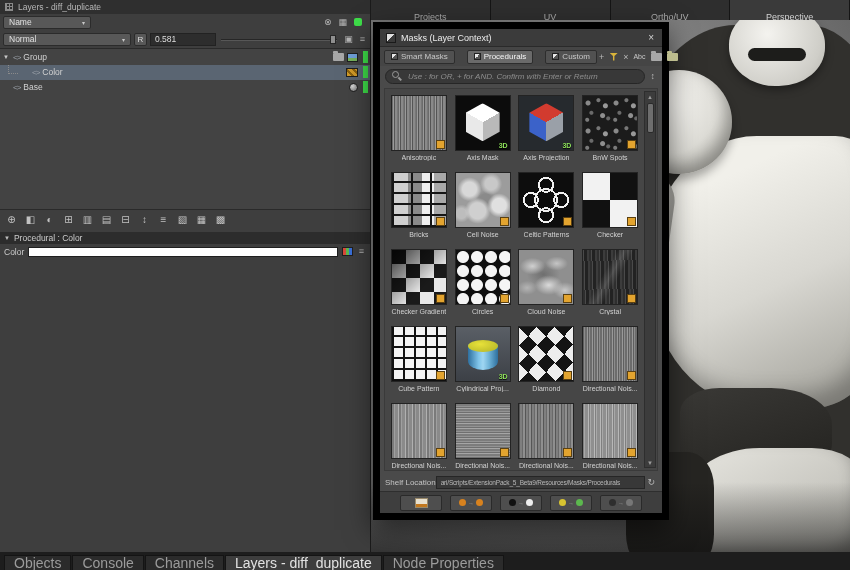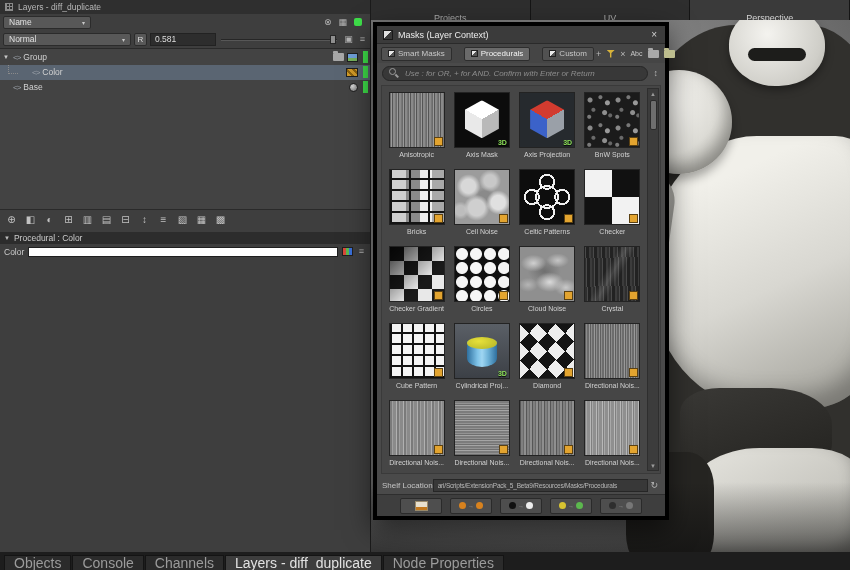--- a/index.html
+++ b/index.html
@@ -57,21 +57,21 @@
               font-size:8.5px;color:#cccccc;margin-top:2px;}
   .scaret{font-size:6px;color:#bcbcbc;}
   .lp-color-row{height:16px;display:flex;align-items:center;gap:4px;padding:2px 4px;font-size:8.5px;}
   .color-bar{flex:1;height:10px;border:1px solid #1f1f1f;}
   .mini-colorpick{width:11px;height:9px;border:1px solid #1f1f1f;
                   background:linear-gradient(90deg,#d84a3a 0 33%,#5cb84e 33% 66%,#3a6fd8 66%);}
   .lp-fill{height:293px;background:#3e3e3e;}
 
   
   .viewport{position:absolute;left:371px;top:0;right:0;bottom:18px;background:#2a2a2a;}
-  .vp-tabs{height:36px;display:flex;background:#fef9c3;border-bottom:1px solid #22c55e;}
+  .vp-tabs{height:36px;display:flex;background:#fef9c3;border-bottom:3px solid #22c55e;}
   .vp-tab{flex:1;display:flex;align-items:center;justify-content:center;font-size:9px;color:#a9a9a9;
           background:#2e2e2e;border-right:1px solid #151515;}
   .vp-tab.active{background:#3a3a3a;color:#d2d2d2;}
   .canvas{position:absolute;left:0;top:20px;right:0;bottom:0;overflow:hidden;
           background:radial-gradient(ellipse at 42% 42%,#989898 0%,#8b8b8b 35%,#757575 70%,#5d5d5d 100%);}
   .robot{position:absolute;right:0;top:0;width:310px;height:100%;}
   .r-sil{position:absolute;right:-45px;top:5px;width:290px;height:525px;background:#31302d;border-radius:45% 30% 30% 45%;}
   .r-head{position:absolute;right:25px;top:-14px;width:96px;height:80px;border-radius:48%;
           background:radial-gradient(circle at 40% 35%,#f4f3ef,#cfcec8 70%,#b0afa9);box-shadow:0 4px 8px rgba(0,0,0,.35);}
   .r-visor{position:absolute;right:44px;top:28px;width:58px;height:13px;background:#1d1d1b;border-radius:7px;}
@@ -87,21 +87,21 @@
           background:radial-gradient(circle at 35% 30%,#4a4944,#22211e);}
   .r-waist{position:absolute;right:18px;top:368px;width:152px;height:92px;border-radius:26% 40% 40% 30%;
           background:linear-gradient(160deg,#3a3936,#22211e);}
   .r-hip{position:absolute;right:-14px;top:428px;width:174px;height:112px;border-radius:40% 30% 20% 20%;
           background:linear-gradient(150deg,#e6e5df,#b3b2ab);box-shadow:inset -8px -10px 16px rgba(0,0,0,.3);}
   .r-thigh{position:absolute;right:136px;top:432px;width:88px;height:118px;border-radius:30%;background:#262522;}
   .floor{position:absolute;left:0;right:0;bottom:0;height:70px;background:linear-gradient(transparent,rgba(12,12,12,.55));}
 
   
   .dialog{position:absolute;left:373px;top:22px;width:296px;height:498px;background:#4a4a4a;
-          border:4px solid #000000;box-shadow:0 10px 26px rgba(0,0,0,.55);z-index:15;
+          border:7px solid #000000;box-shadow:0 10px 26px rgba(0,0,0,.55);z-index:15;
           display:flex;flex-direction:column;}
   .dlg-title{height:18px;background:#3b3b3b;border-bottom:1px solid #2a2a2a;display:flex;align-items:center;
              gap:5px;padding:0 6px;flex:0 0 auto;}
   .dlg-icon{width:10px;height:10px;border:1px solid #1a1a1a;background:linear-gradient(135deg,#e0e0e0 50%,#3a3a3a 50%);}
   .dlg-title .t{flex:1;font-size:9px;color:#ececec;}
   .close-x{font-size:10px;color:#d2d2d2;padding:0 2px;}
   .dlg-tabs{height:19px;display:flex;align-items:center;gap:2px;padding:2px 4px;background:#454545;flex:0 0 auto;}
   .dtab{display:flex;align-items:center;gap:3px;height:14px;padding:0 6px;font-size:8px;color:#c8c8c8;
         background:#515151;border:1px solid #2d2d2d;border-radius:2px;white-space:nowrap;}
   .dtab.active{background:#6a6a6a;color:#f4f4f4;}
@@ -301,20 +301,21 @@
       <span class="mini-colorpick"></span>
       <span class="hicon">≡</span>
     </div>
     <div class="lp-fill"></div>
   </div>
 
   <div class="viewport">
     <div class="vp-tabs" id="vp-tabs">
         <div class="vp-tab">Projects</div>
         <div class="vp-tab">UV</div>
+        <div class="vp-tab">Ortho/UV</div>
         <div class="vp-tab active">Perspective</div>
       </div>
     <div class="canvas">
       <div class="robot">
         <div class="r-sil"></div>
         <div class="r-chest"></div>
         <div class="r-arm"></div>
         <div class="r-elbow"></div>
         <div class="r-shoulder"></div>
         <div class="r-head"></div>

